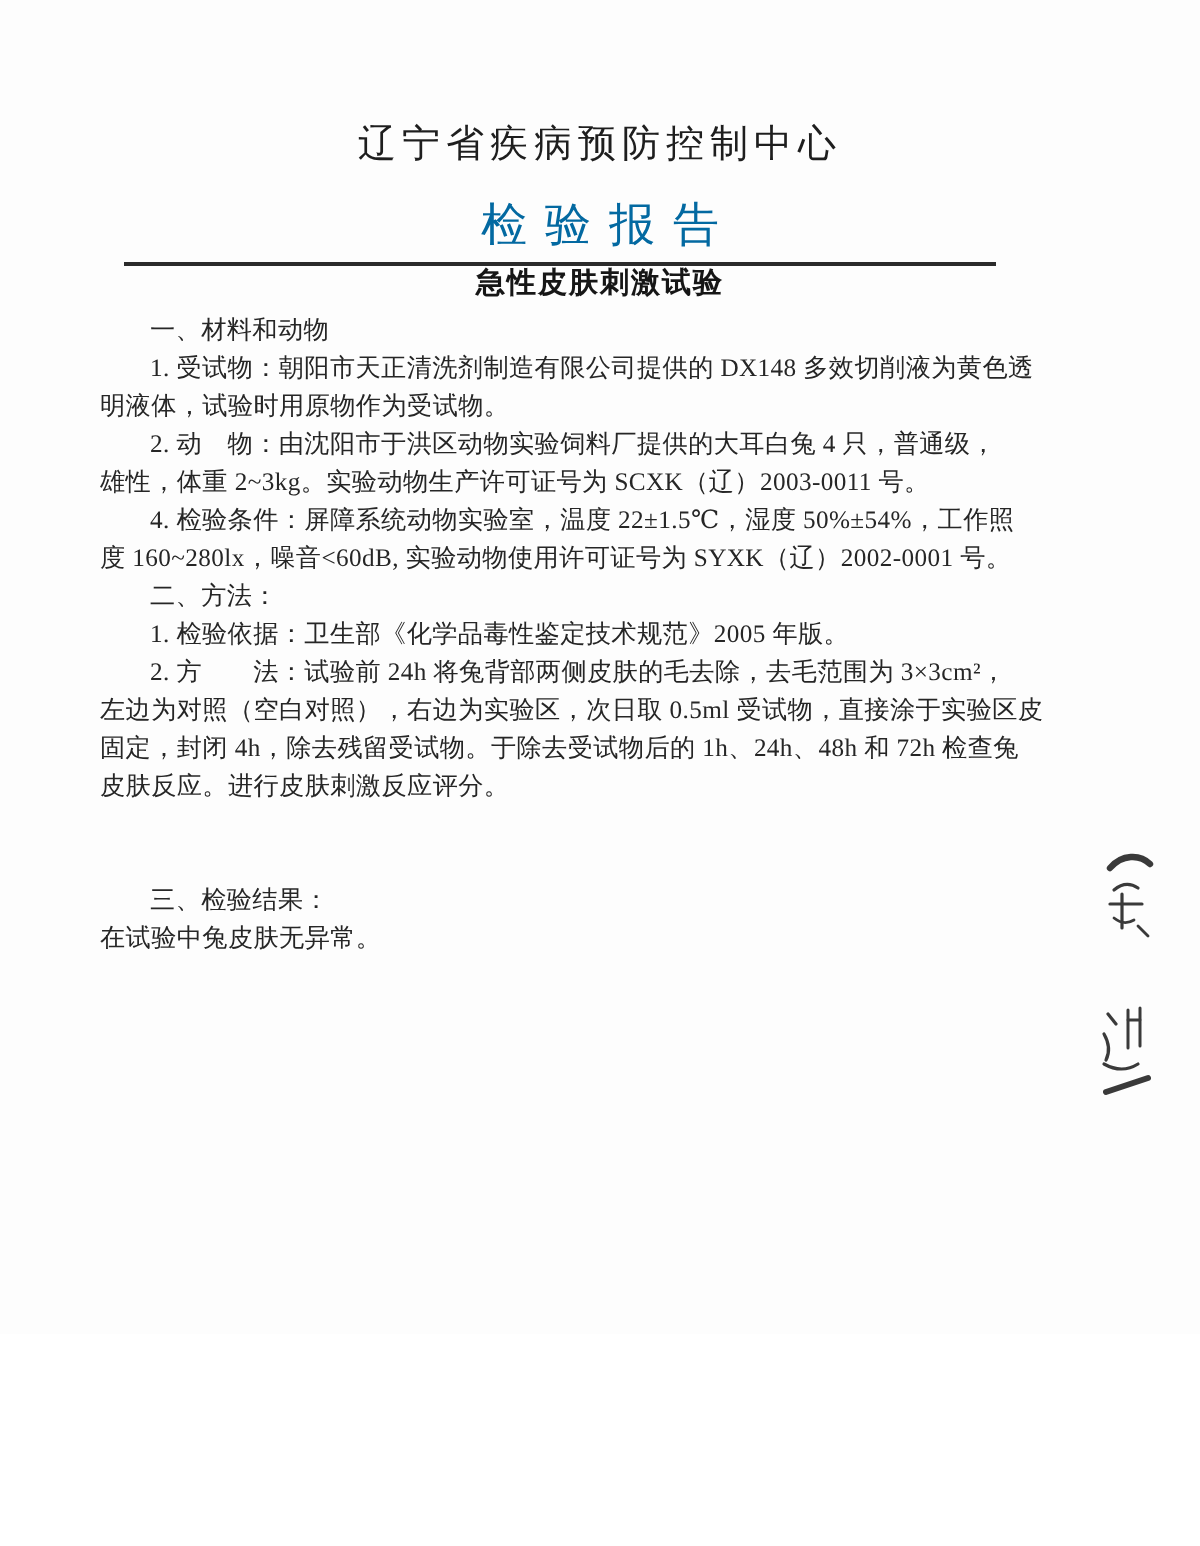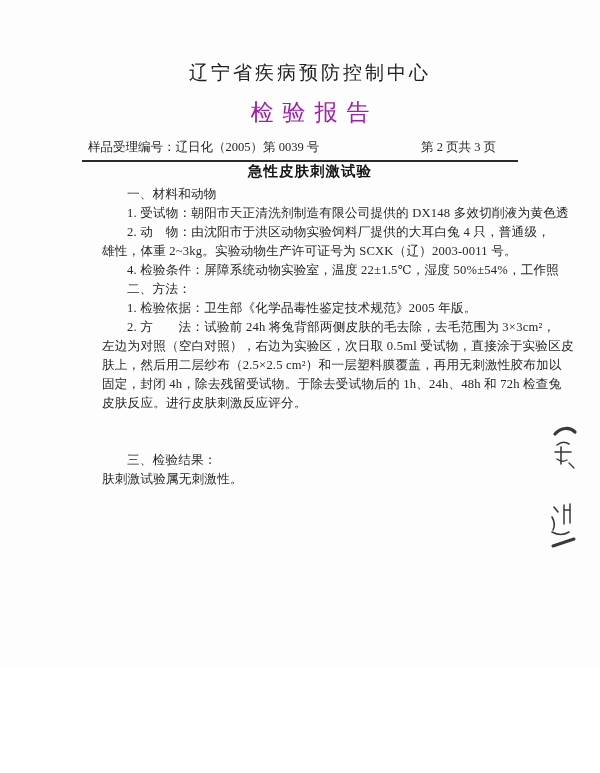--- a/index.html
+++ b/index.html
@@ -6,38 +6,37 @@
   * { box-sizing: border-box; }
   html, body { margin: 0; padding: 0; background: #ffffff; }
   .page {
     position: relative;
     width: 600px;
     height: 667px;
     background: var(--paper);
     font-family: "Liberation Serif", "DejaVu Serif", serif;
     color: var(--ink);
     overflow: hidden;
-    padding-left: 20px;
   }
   .org-name {
     padding-top: 62px;
     text-align: center;
     font-size: 19px;
     letter-spacing: 3px;
     line-height: 1.2;
     color: #1e1e1e;
   }
   .report-title {
     margin-top: 15px;
     text-align: center;
     font-size: 23px;
     letter-spacing: 9px;
     padding-left: 9px; 
     line-height: 1.15;
-    color: #a21caf;
+    color: #0369a1;
   }
   .meta-row {
     margin-top: 13px;
     display: flex;
     justify-content: space-between;
     align-items: baseline;
     padding-left: 68px;
     padding-right: 104px;
     font-size: 12.5px;
     line-height: 16px;
@@ -53,21 +52,21 @@
     margin-top: 1px;
     text-align: center;
     font-size: 14.5px;
     font-weight: bold;
     letter-spacing: 1px;
     line-height: 17px;
     color: #161616;
   }
   .body-text {
     margin-top: 5px;
-    margin-left: 82px;
+    margin-left: 50px;
     width: 478px;
     font-size: 12.6px;
   }
   .body-text .line {
     min-height: 19px;
     line-height: 19px;
     white-space: nowrap;
     letter-spacing: 0.2px;
   }
   .body-text .line.indent { text-indent: 25px; }
@@ -87,46 +86,43 @@
 </style>
 </head>
 <body>
 
 <div class="page">
 
   <div class="org-name">辽宁省疾病预防控制中心</div>
 
   <div class="report-title">检验报告</div>
 
-  <div class="meta-row">
-    <span>样品受理编号：辽日化（2005）第 0039 号</span>
-    <span>第 2 页共 3 页</span>
-  </div>
 
   <div class="header-rule"></div>
 
   <div class="section-title">急性皮肤刺激试验</div>
 
   <div class="body-text">
       <div class="line indent">一、材料和动物</div>
       <div class="line indent">1. 受试物：朝阳市天正清洗剂制造有限公司提供的 DX148 多效切削液为黄色透</div>
+      <div class="line">明液体，试验时用原物作为受试物。</div>
       <div class="line indent">2. 动　物：由沈阳市于洪区动物实验饲料厂提供的大耳白兔 4 只，普通级，</div>
       <div class="line">雄性，体重 2~3kg。实验动物生产许可证号为 SCXK（辽）2003-0011 号。</div>
       <div class="line indent">4. 检验条件：屏障系统动物实验室，温度 22±1.5℃，湿度 50%±54%，工作照</div>
+      <div class="line">度 160~280lx，噪音&lt;60dB, 实验动物使用许可证号为 SYXK（辽）2002-0001 号。</div>
       <div class="line indent">二、方法：</div>
       <div class="line indent">1. 检验依据：卫生部《化学品毒性鉴定技术规范》2005 年版。</div>
       <div class="line indent">2. 方　　法：试验前 24h 将兔背部两侧皮肤的毛去除，去毛范围为 3×3cm²，</div>
       <div class="line">左边为对照（空白对照），右边为实验区，次日取 0.5ml 受试物，直接涂于实验区皮</div>
-      <div class="line">肤上，然后用二层纱布（2.5×2.5 cm²）和一层塑料膜覆盖，再用无刺激性胶布加以</div>
       <div class="line">固定，封闭 4h，除去残留受试物。于除去受试物后的 1h、24h、48h 和 72h 检查兔</div>
       <div class="line">皮肤反应。进行皮肤刺激反应评分。</div>
       <div class="line"></div>
       <div class="line"></div>
       <div class="line indent">三、检验结果：</div>
-      <div class="line">肤刺激试验属无刺激性。</div>
+      <div class="line">在试验中兔皮肤无异常。</div>
     </div>
 
   <svg class="margin-note" viewBox="0 0 48 140">
     <path d="M 12 22 C 18 15, 27 15, 32 20" stroke-width="3.2"></path>
     <path d="M 14 33 q 6 -5 12 -1" stroke-width="1.6"></path>
     <path d="M 12 40 h 16" stroke-width="1.6"></path>
     <path d="M 18 35 v 17" stroke-width="1.6"></path>
     <path d="M 14 47 q 5 4 10 1" stroke-width="1.4"></path>
     <path d="M 26 51 l 5 5" stroke-width="1.4"></path>
     <path d="M 11 95 l 4 5" stroke-width="1.6"></path>

